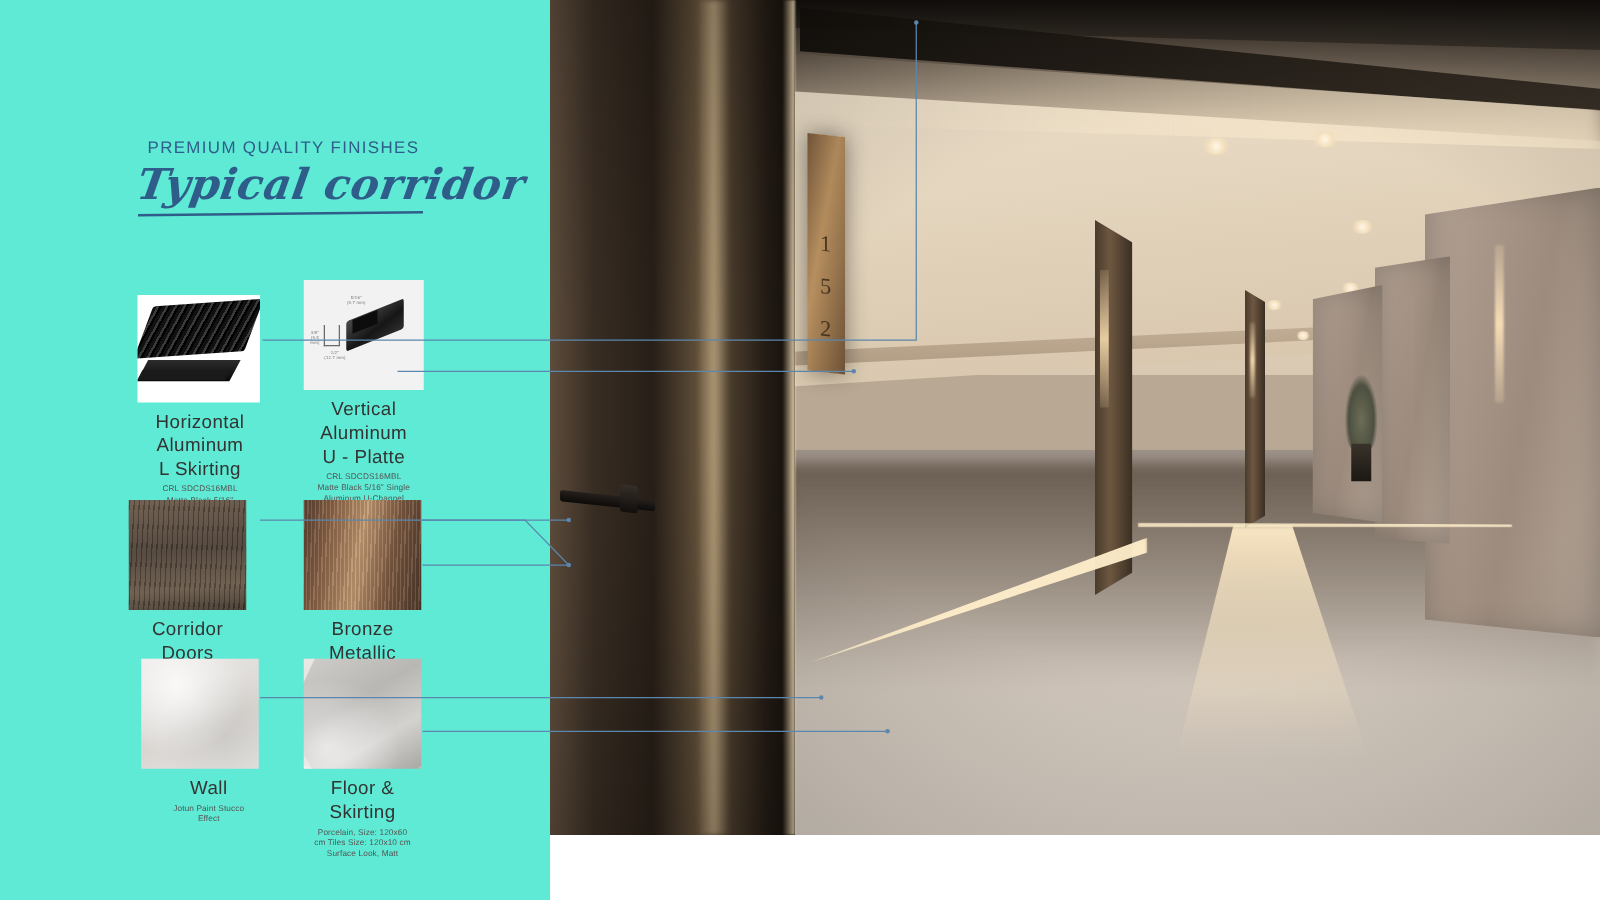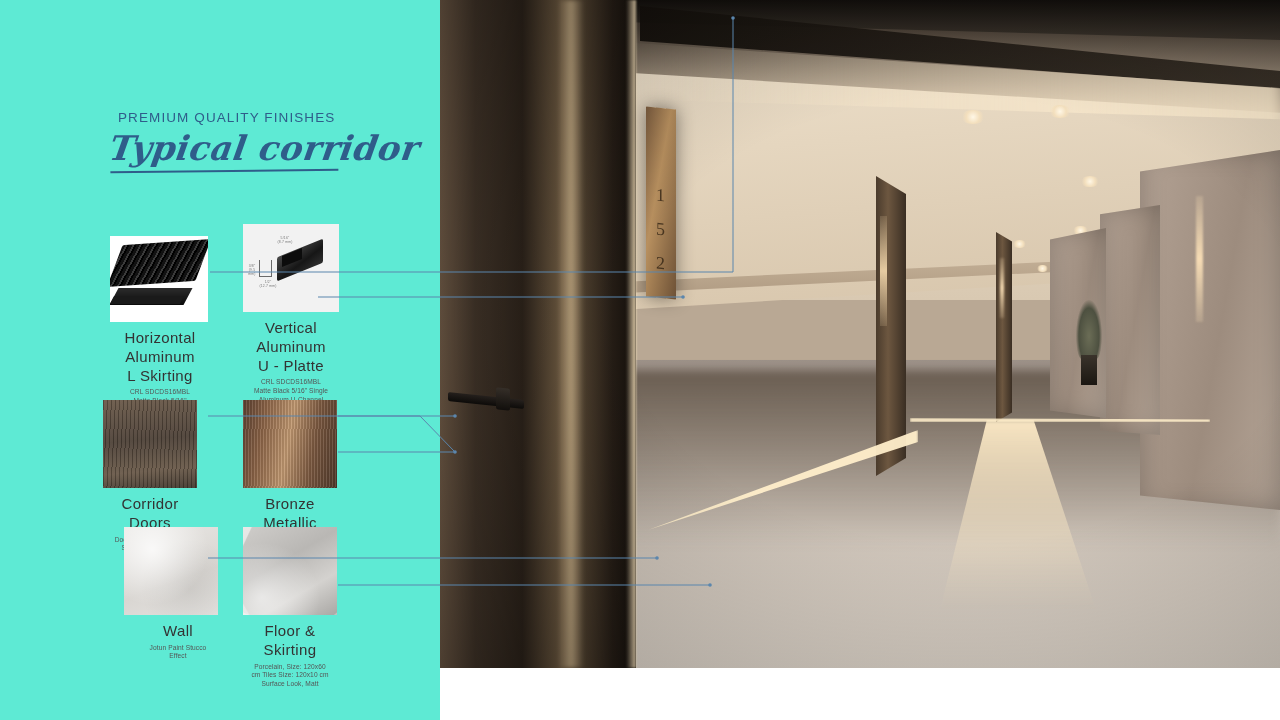--- a/index.html
+++ b/index.html
@@ -404,21 +404,21 @@
 
   <div class="swatch" style="left:243px; top:400px; width:94px;">
     <div class="chip chip-bronze" style="width:94px;height:88px;"></div>
     <div class="cap">
       <div class="title"><span>Bronze  Metallic Platte</span></div>
       <div class="sub" style="white-space:pre-line;">Door Size: 100x10cm
 Surface Look, Matt</div>
     </div>
   </div>
 
-  <div class="swatch" style="left:124px; top:527px; width:108px;">
+  <div class="swatch" style="left:113px; top:527px; width:108px;">
     <div class="chip chip-wall" style="width:94px;height:88px;"></div>
     <div class="cap">
       <div class="title"><span>Wall</span></div>
       <div class="sub" style="white-space:pre-line;">Jotun Paint Stucco
 Effect</div>
     </div>
   </div>
 
   <div class="swatch" style="left:243px; top:527px; width:94px;">
     <div class="chip chip-floor" style="width:94px;height:88px;"></div>

